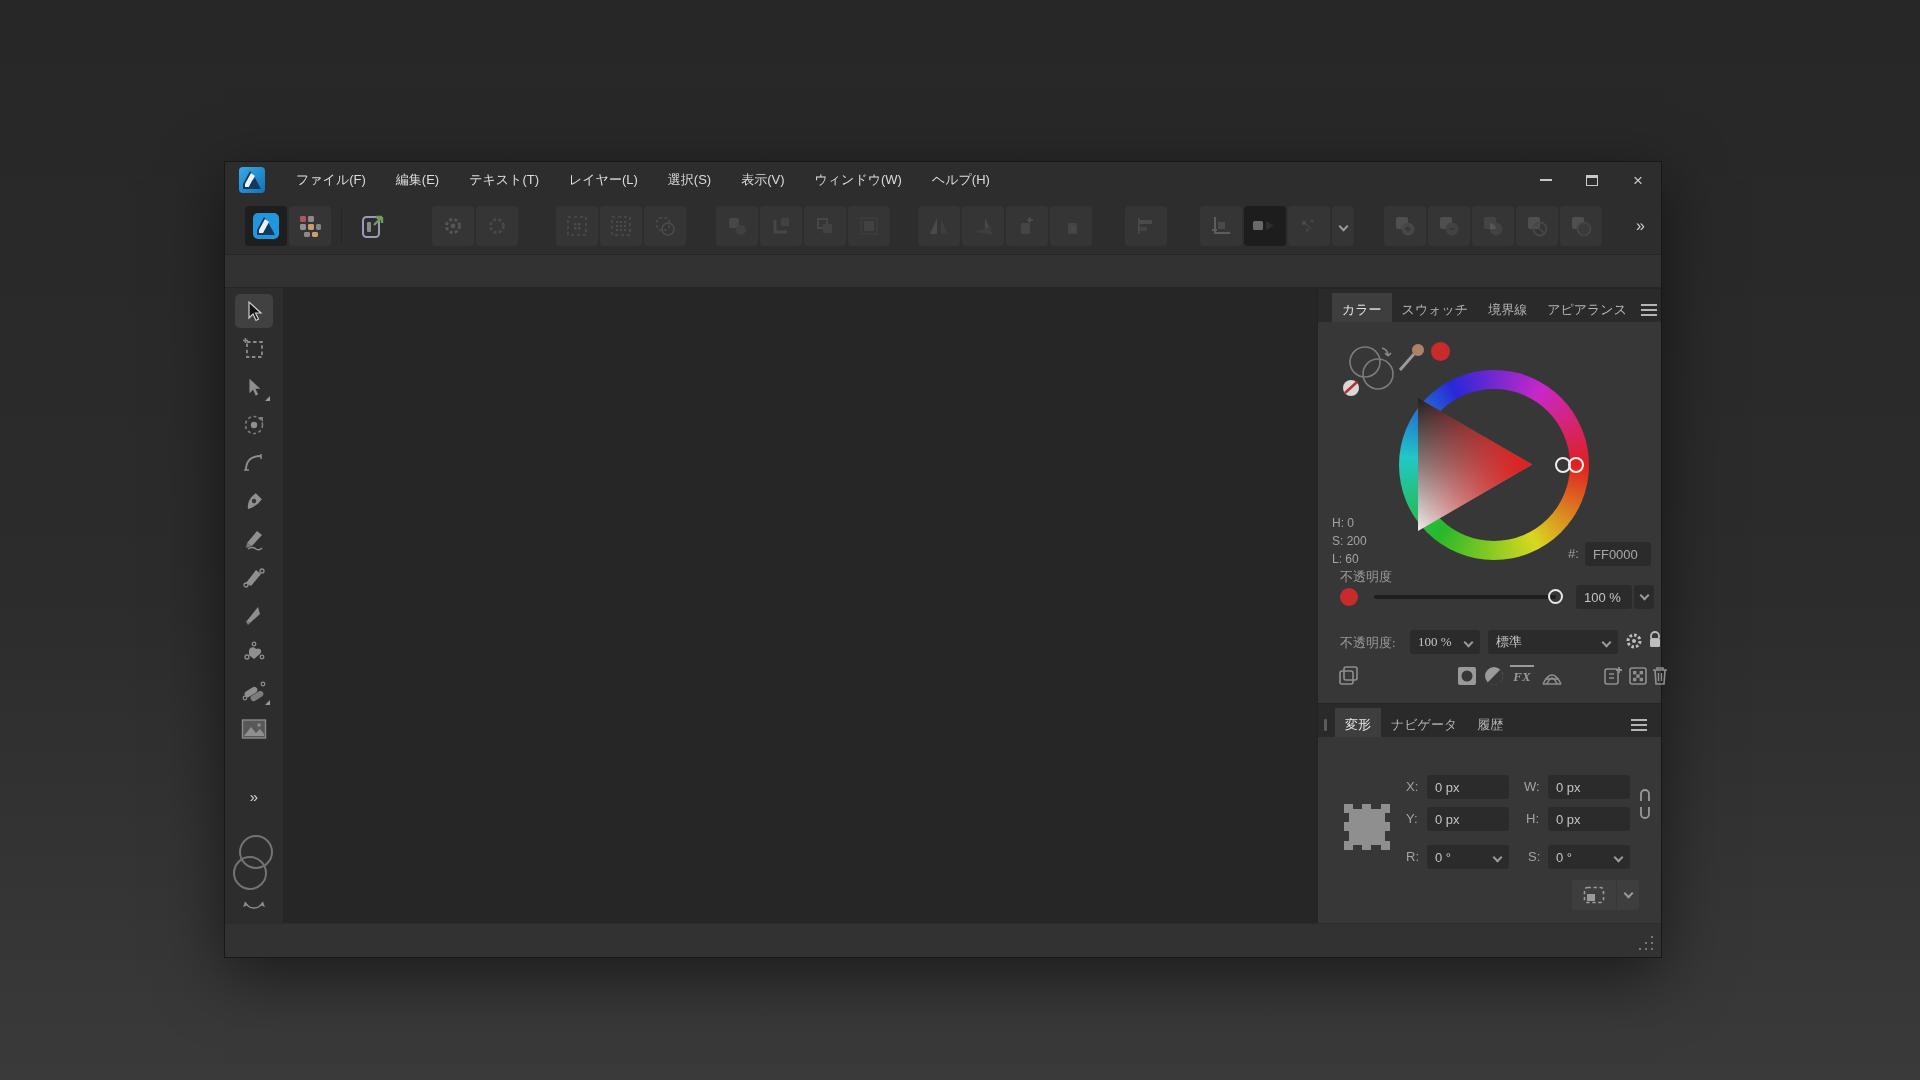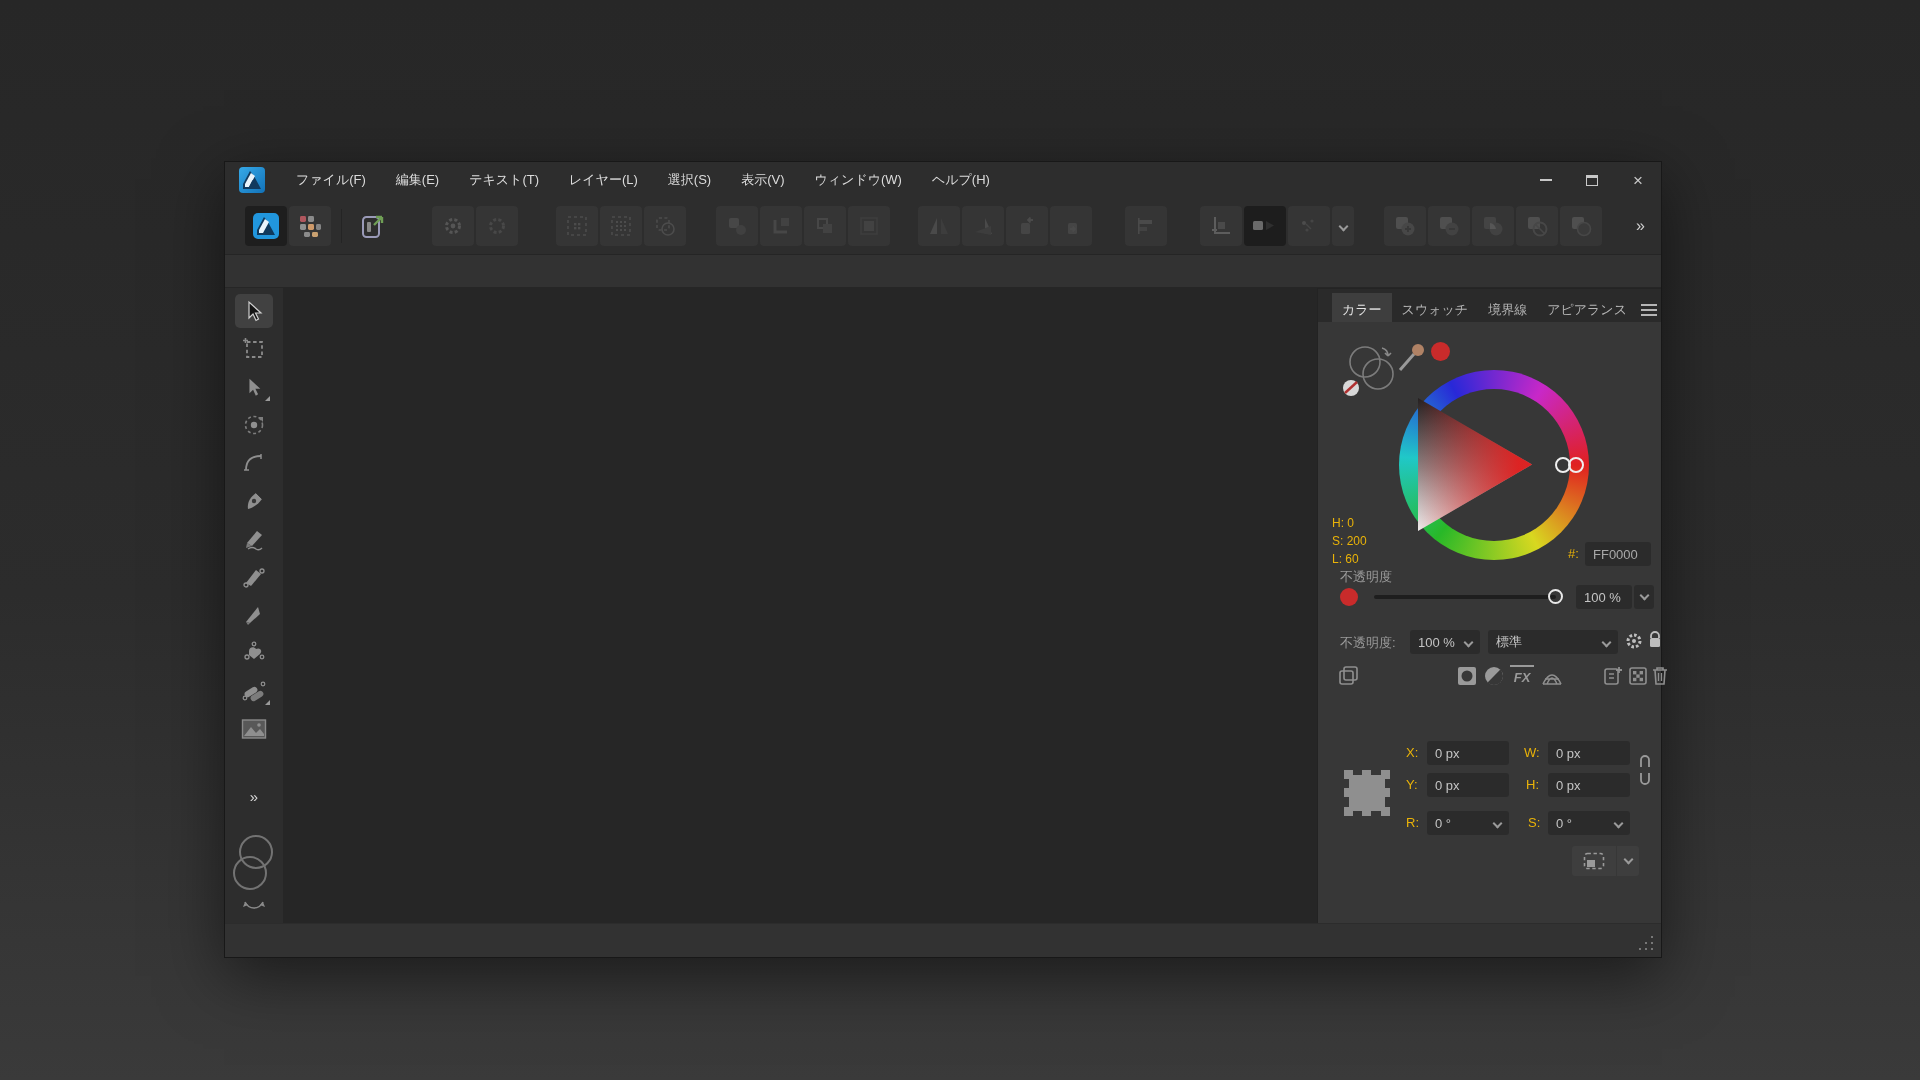--- a/index.html
+++ b/index.html
@@ -62,24 +62,24 @@
   .tabbar { height:34px; background:#2a2a2a; display:flex; align-items:center;
     padding:8px 10px 0 6px; color:#b5b5b5; border-top:1px solid #242424; flex:0 0 auto; }
   .grip { width:3px; height:12px; background:#5a5a5a; margin-right:8px; border-radius:1px; }
   .ptab { padding:0 10px; height:34px; display:flex; align-items:center; white-space:nowrap; }
   .ptab.active { background:#3e3e3e; color:#e6e6e6; }
   .hamb { margin-left:auto; display:flex; flex-direction:column; gap:3px; padding:4px; }
   .hamb span { width:16px; height:2px; background:#b5b5b5; }
 
   .pcontent { position:relative; background:#373737; }
   .color-content { height:301px; flex:0 0 auto; }
-  .layers-content { height:80px; flex:0 0 auto; }
+  .layers-content { height:80px; flex:0 0 auto;font-family:Liberation Serif, serif; }
   .transform-content { flex:1 1 auto; }
 
-  .dimlabel { color:#eab308; position:absolute; }
+  .dimlabel { color:#a3a3a3; position:absolute; }
   .field { position:absolute; background:#2b2b2b; border-radius:3px; color:#c4c4c4;
     display:flex; align-items:center; padding:0 8px; height:24px; }
   .chv { width:7px; height:7px; border-right:2px solid #9a9a9a; border-bottom:2px solid #9a9a9a;
     transform:rotate(45deg); margin-left:auto; flex:0 0 auto; }
 
   
   .wheel { position:absolute; left:81px; top:48px; width:190px; height:190px; border-radius:50%;
     background:conic-gradient(from 90deg,#e02020 0deg,#d8d820 62deg,#28b828 128deg,#20c8c8 185deg,#2828d8 242deg,#c828c8 302deg,#e02020 360deg); }
   .wheel::after { content:""; position:absolute; inset:19px; border-radius:50%; background:#373737; }
   .hsl-tri { position:absolute; left:100px; top:76px; width:114px; height:133px;
@@ -557,20 +557,31 @@
               <rect x="6" y="12.8" width="3.4" height="3.4" fill="#8f8f8f"></rect>
               <rect x="12.6" y="12.8" width="3.4" height="3.4" fill="#8f8f8f"></rect>
             </svg>
           <svg class="iconbtn" style="left:333px;top:42px" width="18" height="22" viewBox="0 0 18 22">
               <path d="M2 5 h14 M6 5 V3 h6 v2" fill="none" stroke="#8f8f8f" stroke-width="1.6"></path>
               <path d="M4 5 l1 14 h8 l1 -14" fill="none" stroke="#8f8f8f" stroke-width="1.6"></path>
               <path d="M7.5 8 v8 M10.5 8 v8" stroke="#8f8f8f" stroke-width="1.3"></path>
             </svg>
         </div>
 
+        <div class="tabbar">
+          <span class="grip"></span>
+          <span class="ptab active">変形</span>
+          <span class="ptab">ナビゲータ</span>
+          <span class="ptab">履歴</span>
+          <span class="hamb">
+              <span></span>
+              <span></span>
+              <span></span>
+            </span>
+        </div>
         <div class="pcontent transform-content">
           <div class="anchor">
             <div class="body"></div>
             <div class="h" style="left:0;top:0"></div>
               <div class="h" style="left:18px;top:0"></div>
               <div class="h" style="left:37px;top:0"></div>
             <div class="h" style="left:0;top:18px"></div>
               <div class="h" style="left:37px;top:18px"></div>
             <div class="h" style="left:0;top:37px"></div>
               <div class="h" style="left:18px;top:37px"></div>

